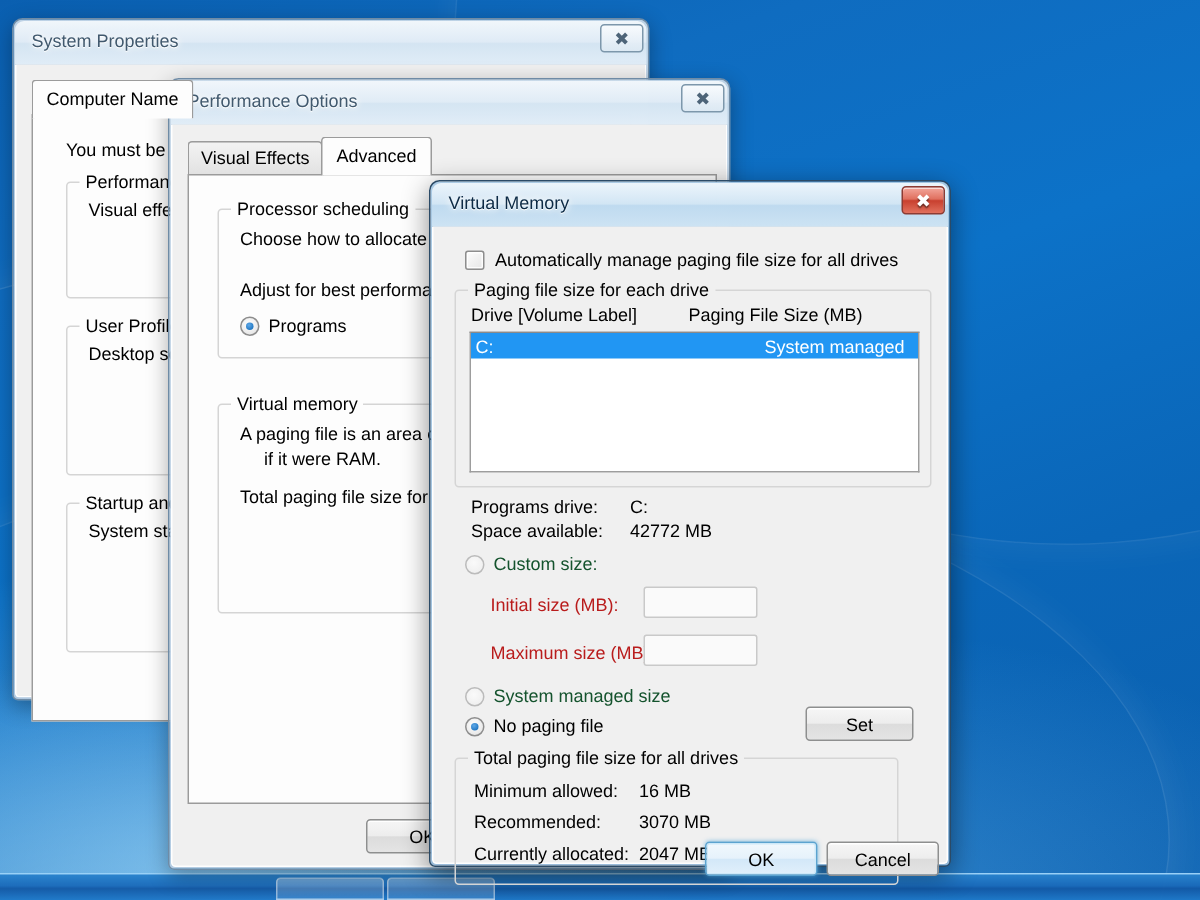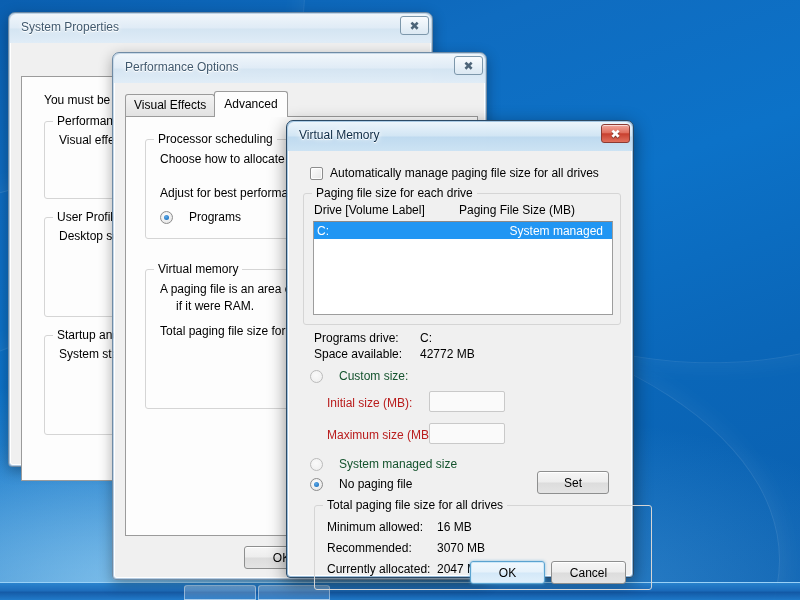--- a/index.html
+++ b/index.html
@@ -165,21 +165,21 @@
     display: inline-block;
     position: relative;
   }
   .radio.dim { border-color: #bbb; background: radial-gradient(circle at 45% 38%, #fafafa, #ececec); }
   .radio.on::after {
     content: "";
     position: absolute; left: 3px; top: 3px;
     width: 5px; height: 5px; border-radius: 50%;
     background: radial-gradient(circle at 40% 35%, #5fa9e8, #0a64b4);
   }
-  .radio-row { position: absolute; display: flex; align-items: center; gap: 16px; font-size: 12px; }
+  .radio-row { position: absolute; display: flex; align-items: center; gap: 6px; font-size: 12px; }
   .radio-row.dim { color: #14532d; }
   .chk-row { position: absolute; display: flex; align-items: center; gap: 7px; font-size: 12px; }
 
   .listbox {
     position: absolute;
     background: #fff;
     border: 1px solid #9d9d9d;
     border-top-color: #8a8a8a;
     overflow: hidden;
   }
@@ -265,20 +265,25 @@
 
 <div class="window inactive" style="left:8px; top:12px; width:425px; height:455px;">
   <div class="titlebar">
     <div class="title-text">System Properties</div>
     <div class="close-btn grey">
       <span class="close-x">✖</span>
     </div>
   </div>
   <div class="client">
 
+    <div class="tabstrip" style="left:10px; top:10px;">
+      <div class="tab sel">
+        <span>Computer Name</span>
+      </div>
+    </div>
     <div class="tabpage" style="left:10px; top:33px; width:400px; height:405px;">
       <div class="lbl" style="left:22px; top:16px;">You must be lo</div>
 
       <div class="grp" style="left:22px; top:44px; width:360px; height:78px;">
         <div class="grp-title" style="background:#fdfdfd;">Performance</div>
         <div class="lbl" style="left:14px; top:11px;">Visual effects</div>
       </div>
 
       <div class="grp" style="left:22px; top:140px; width:360px; height:100px;">
         <div class="grp-title" style="background:#fdfdfd;">User Profiles</div>
@@ -392,21 +397,21 @@
 
     <div class="radio-row" style="left:21px; top:326px;">
       <span class="radio on"></span>
       <span>No paging file</span>
     </div>
 
     <div class="btn" style="left:248px; top:320px; width:72px;">
       <span>Set</span>
     </div>
 
-    <div class="grp" style="left:25px; top:354px; width:338px; height:85px;">
+    <div class="grp" style="left:14px; top:354px; width:296px; height:85px;">
       <div class="grp-title">Total paging file size for all drives</div>
 
       <div class="lbl" style="left:12px; top:14px;">Minimum allowed:</div>
       <div class="lbl" style="left:122px; top:14px;">16 MB</div>
 
       <div class="lbl" style="left:12px; top:35px;">Recommended:</div>
       <div class="lbl" style="left:122px; top:35px;">3070 MB</div>
 
       <div class="lbl" style="left:12px; top:56px;">Currently allocated:</div>
       <div class="lbl" style="left:122px; top:56px;">2047 MB</div>

